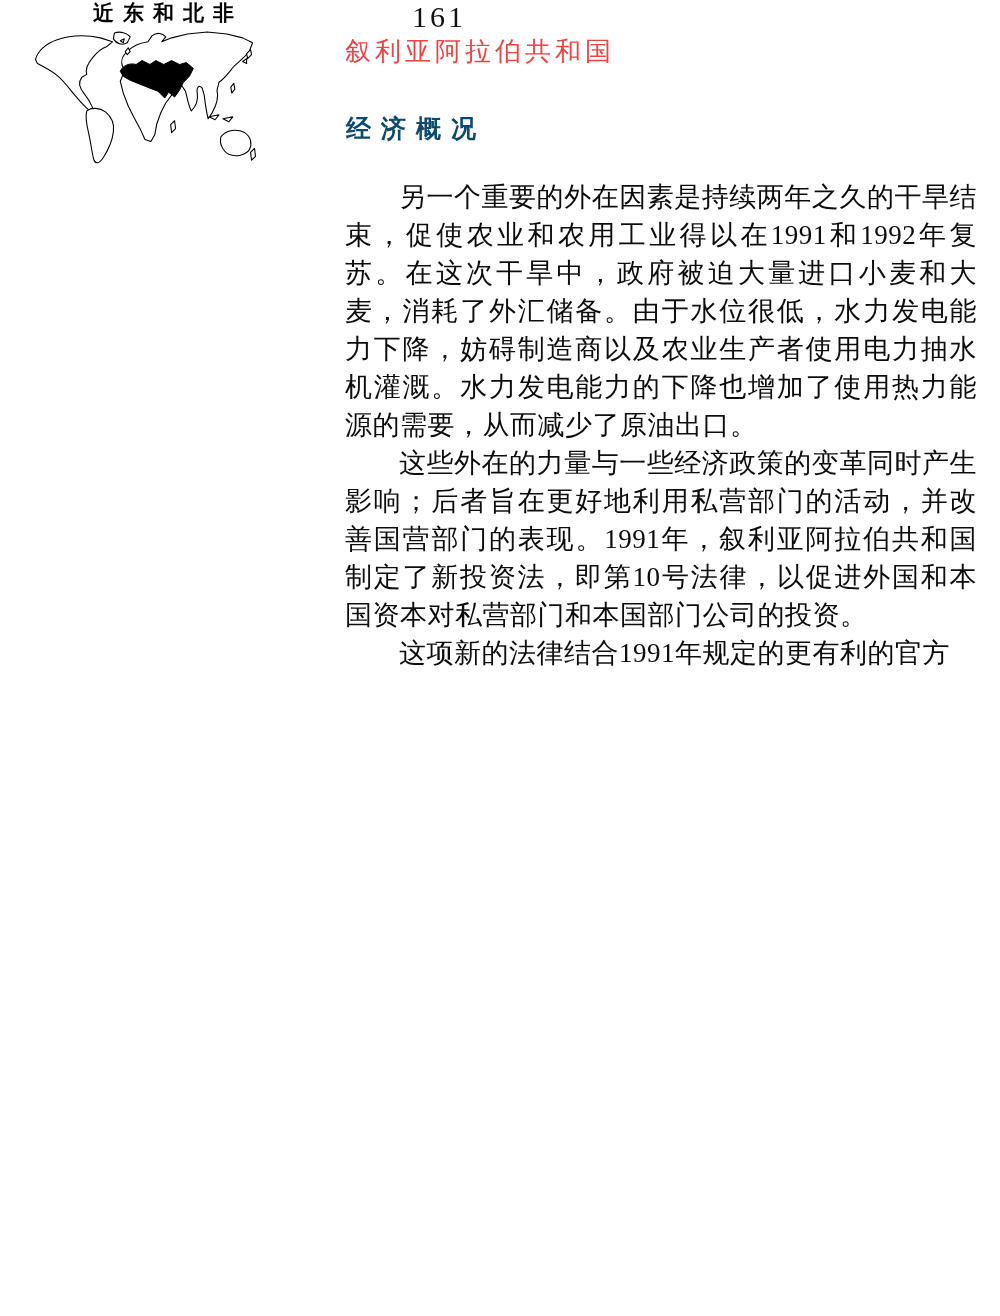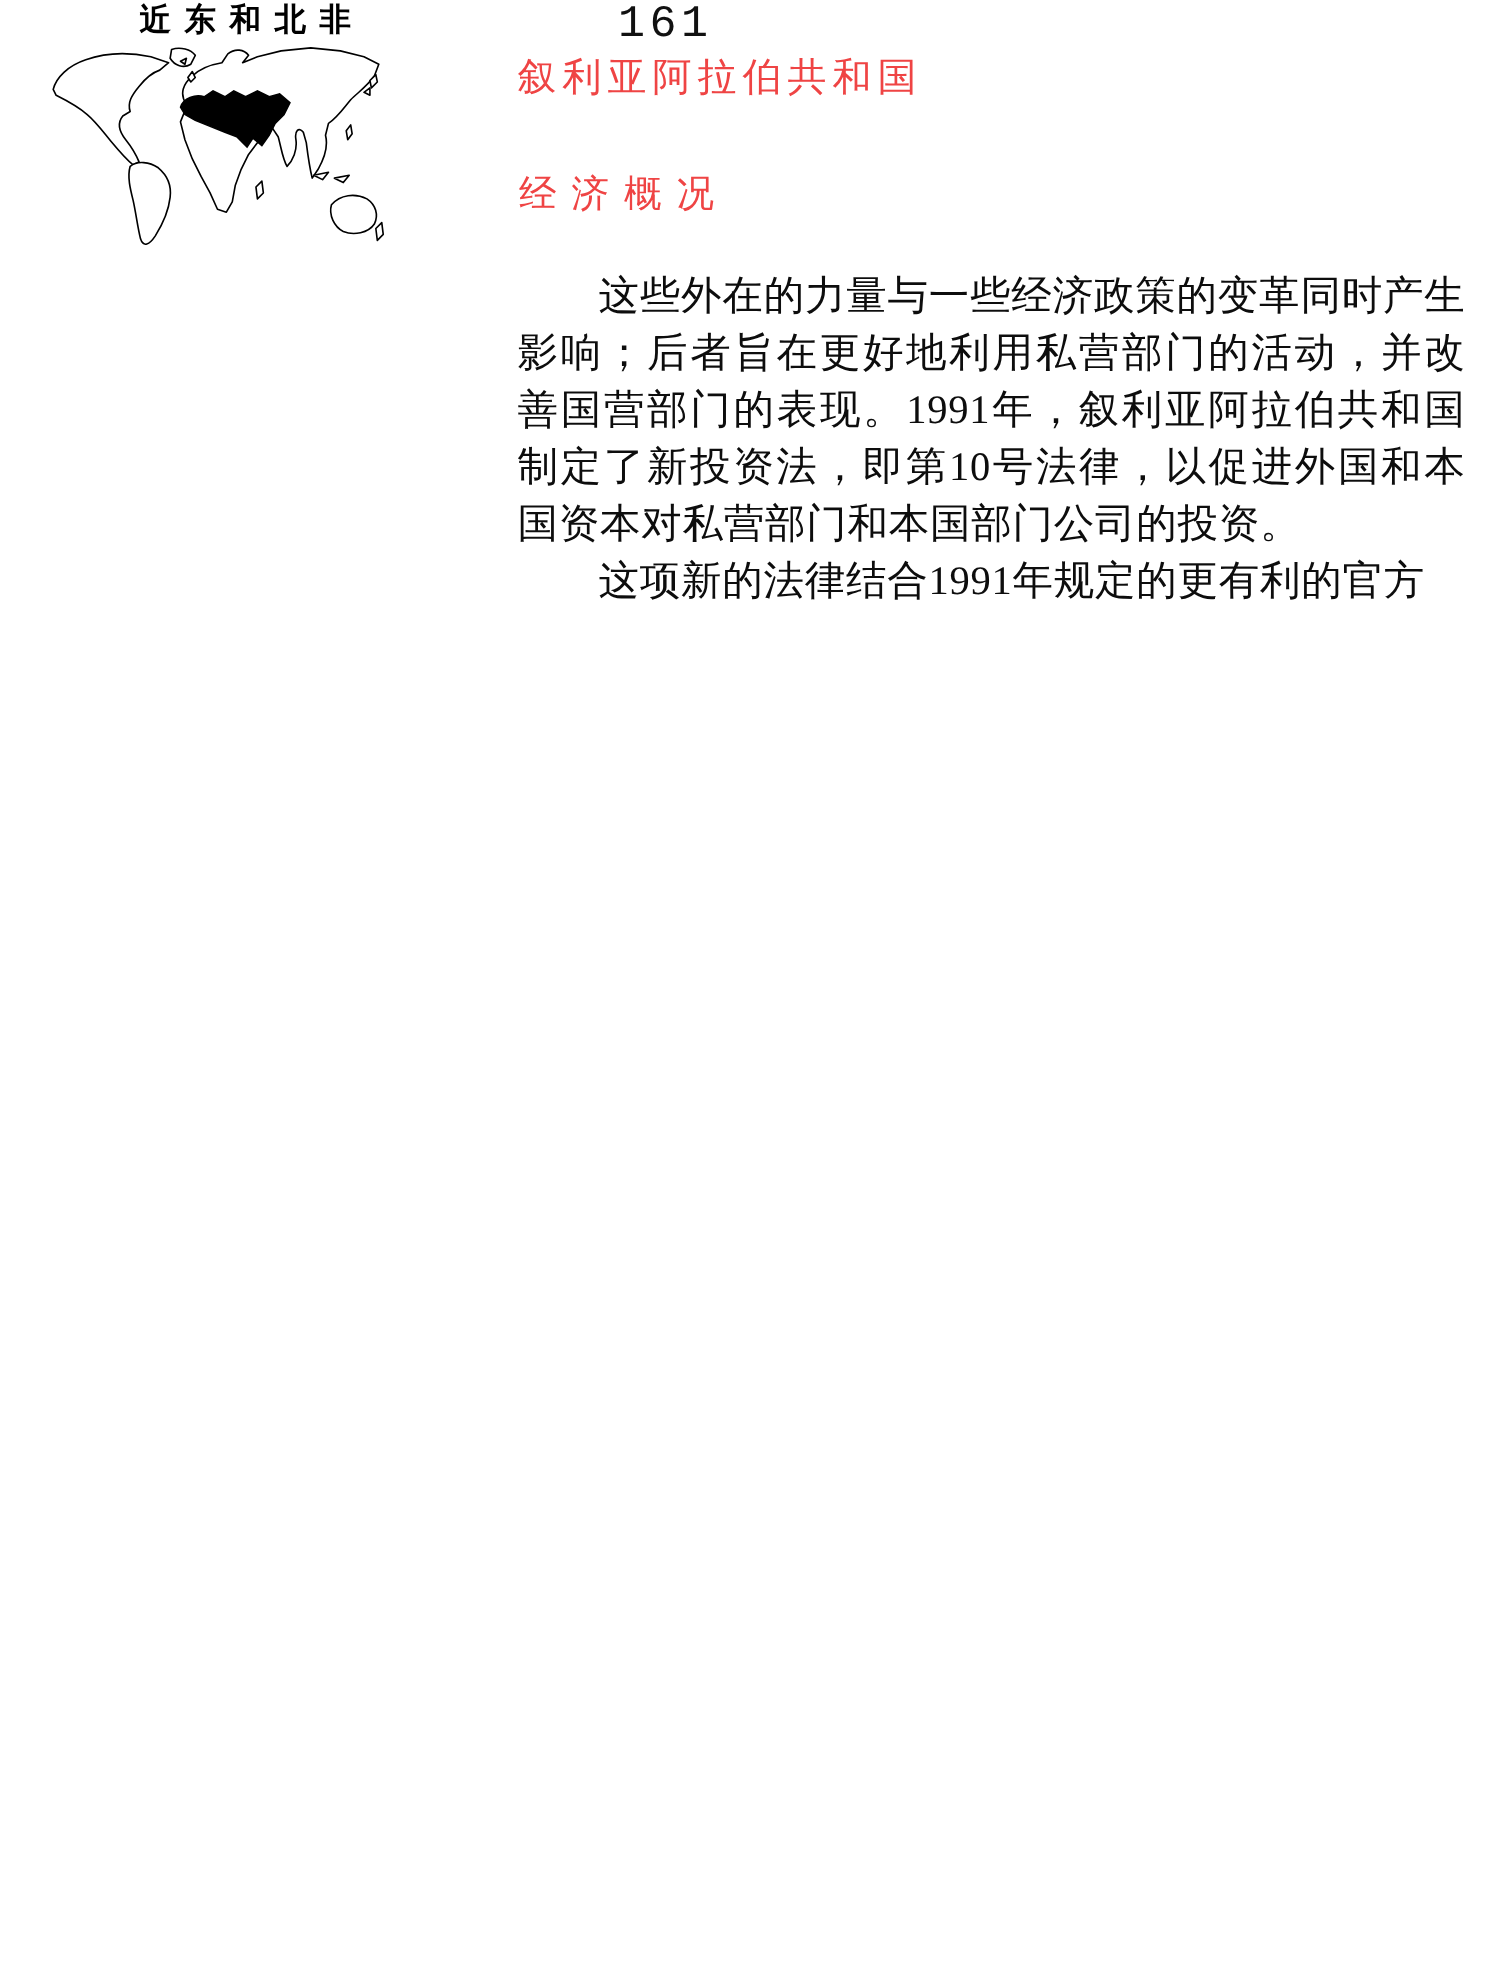--- a/index.html
+++ b/index.html
@@ -38,41 +38,41 @@
   .map-svg {
     display: block;
     margin-top: 4px;
   }
 
   
   .page-number {
     position: absolute;
     left: 412px;
     top: 0px;
-    font-family: Liberation Mono, monospace;
+    font-family: Liberation Serif, serif;
     font-size: 30px;
     letter-spacing: 3px;
     color: #111;
   }
   .country-title {
     position: absolute;
     left: 345px;
     top: 34px;
     font-size: 26px;
     letter-spacing: 4px;
     color: #ef4444;
   }
   .section-heading {
     position: absolute;
     left: 346px;
     top: 112px;
     font-size: 25px;
-    font-weight: normal;
+    font-weight: bold;
     letter-spacing: 10px;
-    color: #ef4444;
+    color: #0c4a6e;
   }
 
   
   .article {
     position: absolute;
     left: 345px;
     top: 178px;
     width: 632px;
     font-size: 27px;
     line-height: 38px;
@@ -129,17 +129,18 @@
     </svg>
   </div>
 
   <div class="page-number">161</div>
 
   <div class="country-title">叙利亚阿拉伯共和国</div>
 
   <div class="section-heading">经济概况</div>
 
   <div class="article">
+    <p>另一个重要的外在因素是持续两年之久的干旱结束，促使农业和农用工业得以在1991和1992年复苏。在这次干旱中，政府被迫大量进口小麦和大麦，消耗了外汇储备。由于水位很低，水力发电能力下降，妨碍制造商以及农业生产者使用电力抽水机灌溉。水力发电能力的下降也增加了使用热力能源的需要，从而减少了原油出口。</p>
     <p>这些外在的力量与一些经济政策的变革同时产生影响；后者旨在更好地利用私营部门的活动，并改善国营部门的表现。1991年，叙利亚阿拉伯共和国制定了新投资法，即第10号法律，以促进外国和本国资本对私营部门和本国部门公司的投资。</p>
     <p>这项新的法律结合1991年规定的更有利的官方</p>
   </div>
 
 </div>
 
 </body></html>

